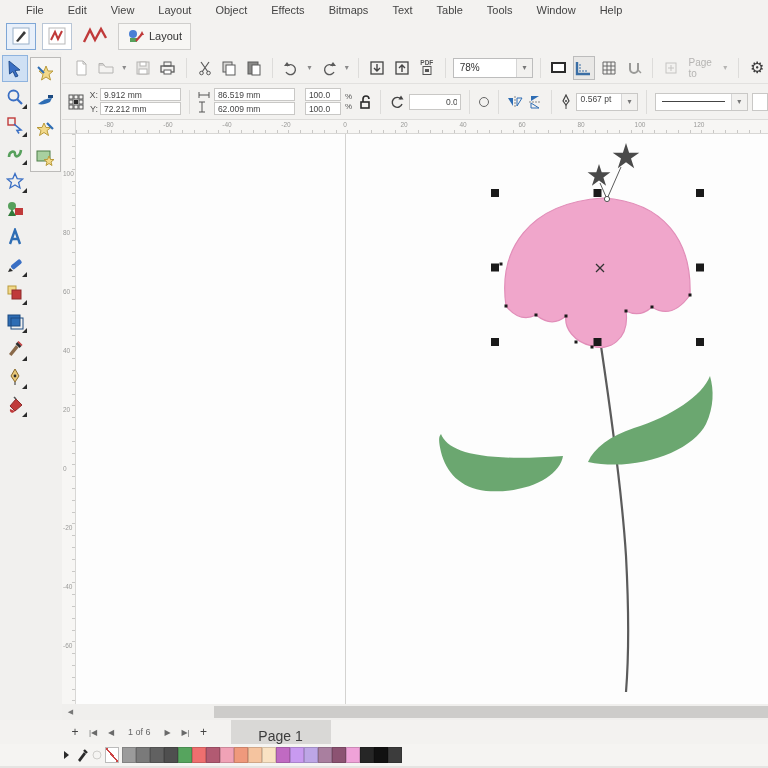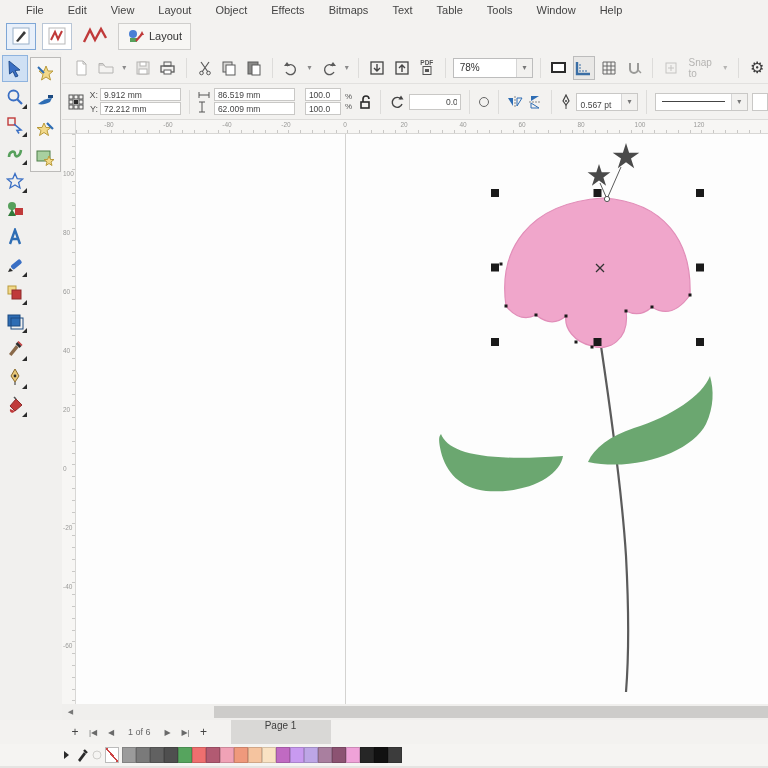--- a/index.html
+++ b/index.html
@@ -43,21 +43,21 @@
     border-bottom:1px solid #dddcda; font-size:9px; color:#555; }
   .pb-col { display:flex; flex-direction:column; gap:1px; }
   .pb-row { display:flex; align-items:center; gap:2px; }
   .pb-field { width:81px; height:13px; background:#fff; border:1px solid #c9c8c6;
     font-size:8.5px; color:#444; padding:0 3px; line-height:12px; white-space:nowrap; overflow:hidden; }
   .pb-field.small { width:36px; }
   .pb-label { width:10px; text-align:right; }
   .pb-sep { width:1px; height:24px; background:#dddcda; margin:0 4px; }
   #rotation-field { width:52px; height:16px;padding-left:36px; }
   #outline-combo { width:70px; height:18px; border:1px solid #c9c8c6; background:#fff;
-    display:flex; align-items:flex-end; font-size:8.5px; }
+    display:flex; align-items:flex-start; font-size:8.5px; }
   #outline-combo .val { flex:1; padding-left:4px; color:#444; }
   #linestyle-combo { width:104px; height:18px; border:1px solid #c9c8c6; background:#fff;
     display:flex; align-items:center; }
   #linestyle-combo .line { flex:1; height:0; border-top:1.5px solid #444; margin:0 6px; }
   #edge-combo { width:18px; height:18px; border:1px solid #c9c8c6; background:#fff; }
 
   
   #toolbox { position:absolute; left:0; top:55px; width:30px; display:flex; flex-direction:column; gap:1px; padding-left:2px; }
   .tool { width:26px; height:27px; display:flex; align-items:center; justify-content:center; position:relative; }
   .tool.selected { background:#cfe0f4; border:1px solid #8fb3de; }
@@ -86,21 +86,21 @@
   #hscroll .arrow { position:absolute; left:2px; top:2px; width:13px; height:12px; font-size:7px; color:#777;
     display:flex; align-items:center; justify-content:center; }
   #hscroll .thumb { position:absolute; left:152px; top:2px; right:0; height:12px; background:#cdccca; }
 
   #pagebar { position:absolute; left:0; top:720px; width:768px; height:24px; background:#f3f2f0;
     display:flex; align-items:center; font-size:10px; color:#555; padding-left:66px; }
   .nav-btn { width:18px; text-align:center; font-size:8px; color:#6a6a6a; }
   .nav-btn.plus { font-size:12px; color:#444; }
   #page-counter { padding:0 8px; font-size:9px; color:#666; white-space:nowrap; }
   #page-tab { margin-left:18px; width:100px; height:24px; background:#d9d8d6;
-    display:flex; align-items:flex-start; justify-content:center; font-size:10px; color:#3c3c3c; }
+    display:flex; align-items:flex-end; justify-content:center; font-size:14px; color:#3c3c3c; }
 
   #palette { position:absolute; left:0; top:744px; width:768px; height:22px; background:#f5f4f2;
     display:flex; align-items:center; gap:2px; padding-left:64px; }
   #palette .fly-arrow { width:0; height:0; border-top:4px solid transparent; border-bottom:4px solid transparent;
     border-left:5px solid #2b2b2b; margin-right:4px; }
   #no-color { width:14px; height:16px; background:
     linear-gradient(to top right, transparent 45%, #cc4444 45%, #cc4444 55%, transparent 55%), #fff;
     border:1px solid #bbb; margin-right:1px; }
   #palette-swatches { display:flex; gap:0; }
   .swatch { width:14px; height:16px; border:0.5px solid rgba(0,0,0,.15); }
@@ -312,21 +312,21 @@
     <div class="tsep"></div>
     <div class="tbtn">
         <span>
           <svg width="14" height="14" viewBox="0 0 14 14">
             <rect x="2" y="2" width="10" height="10" fill="none" stroke="#c5c4c2"></rect>
             <path d="M4 7 h6 M7 4 v6" stroke="#c5c4c2"></path>
           </svg>
         </span>
       </div>
     <div id="snapto">
-      <span>Snap to</span>
+      <span>Page to</span>
       <span style="font-size:8px;">▾</span>
     </div>
     <div class="tsep"></div>
     <div class="tbtn" style="font-size:16px;color:#3c3c3c;">
         <span>⚙</span>
       </div>
   </div>
 
   <div id="property-bar">
     <span>

